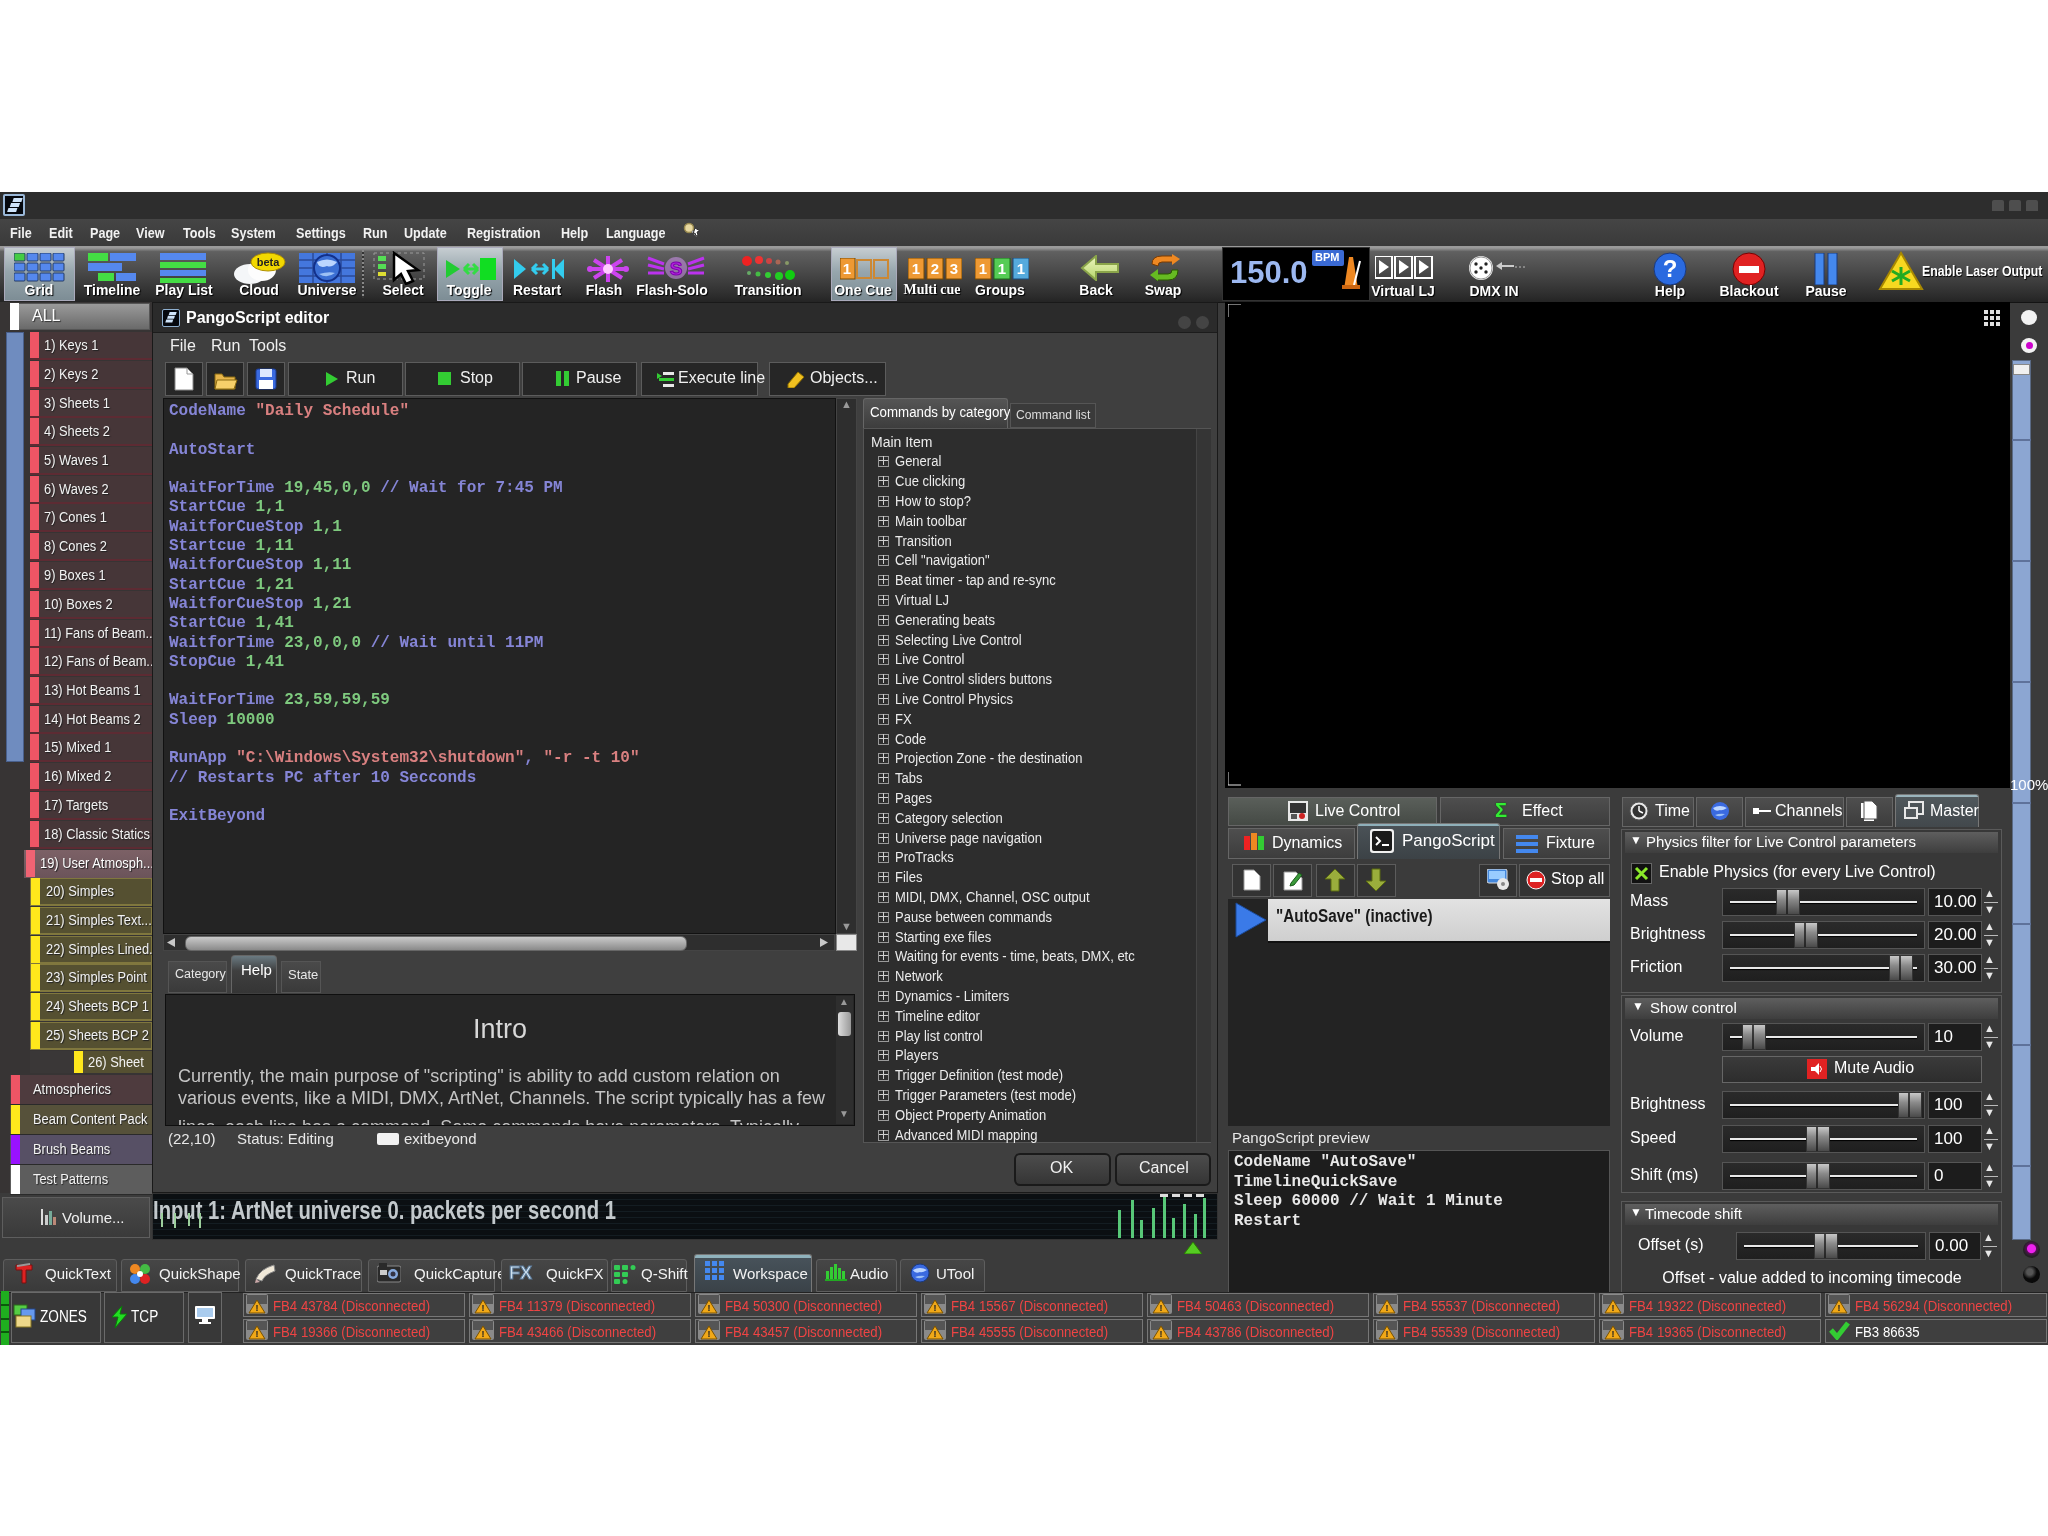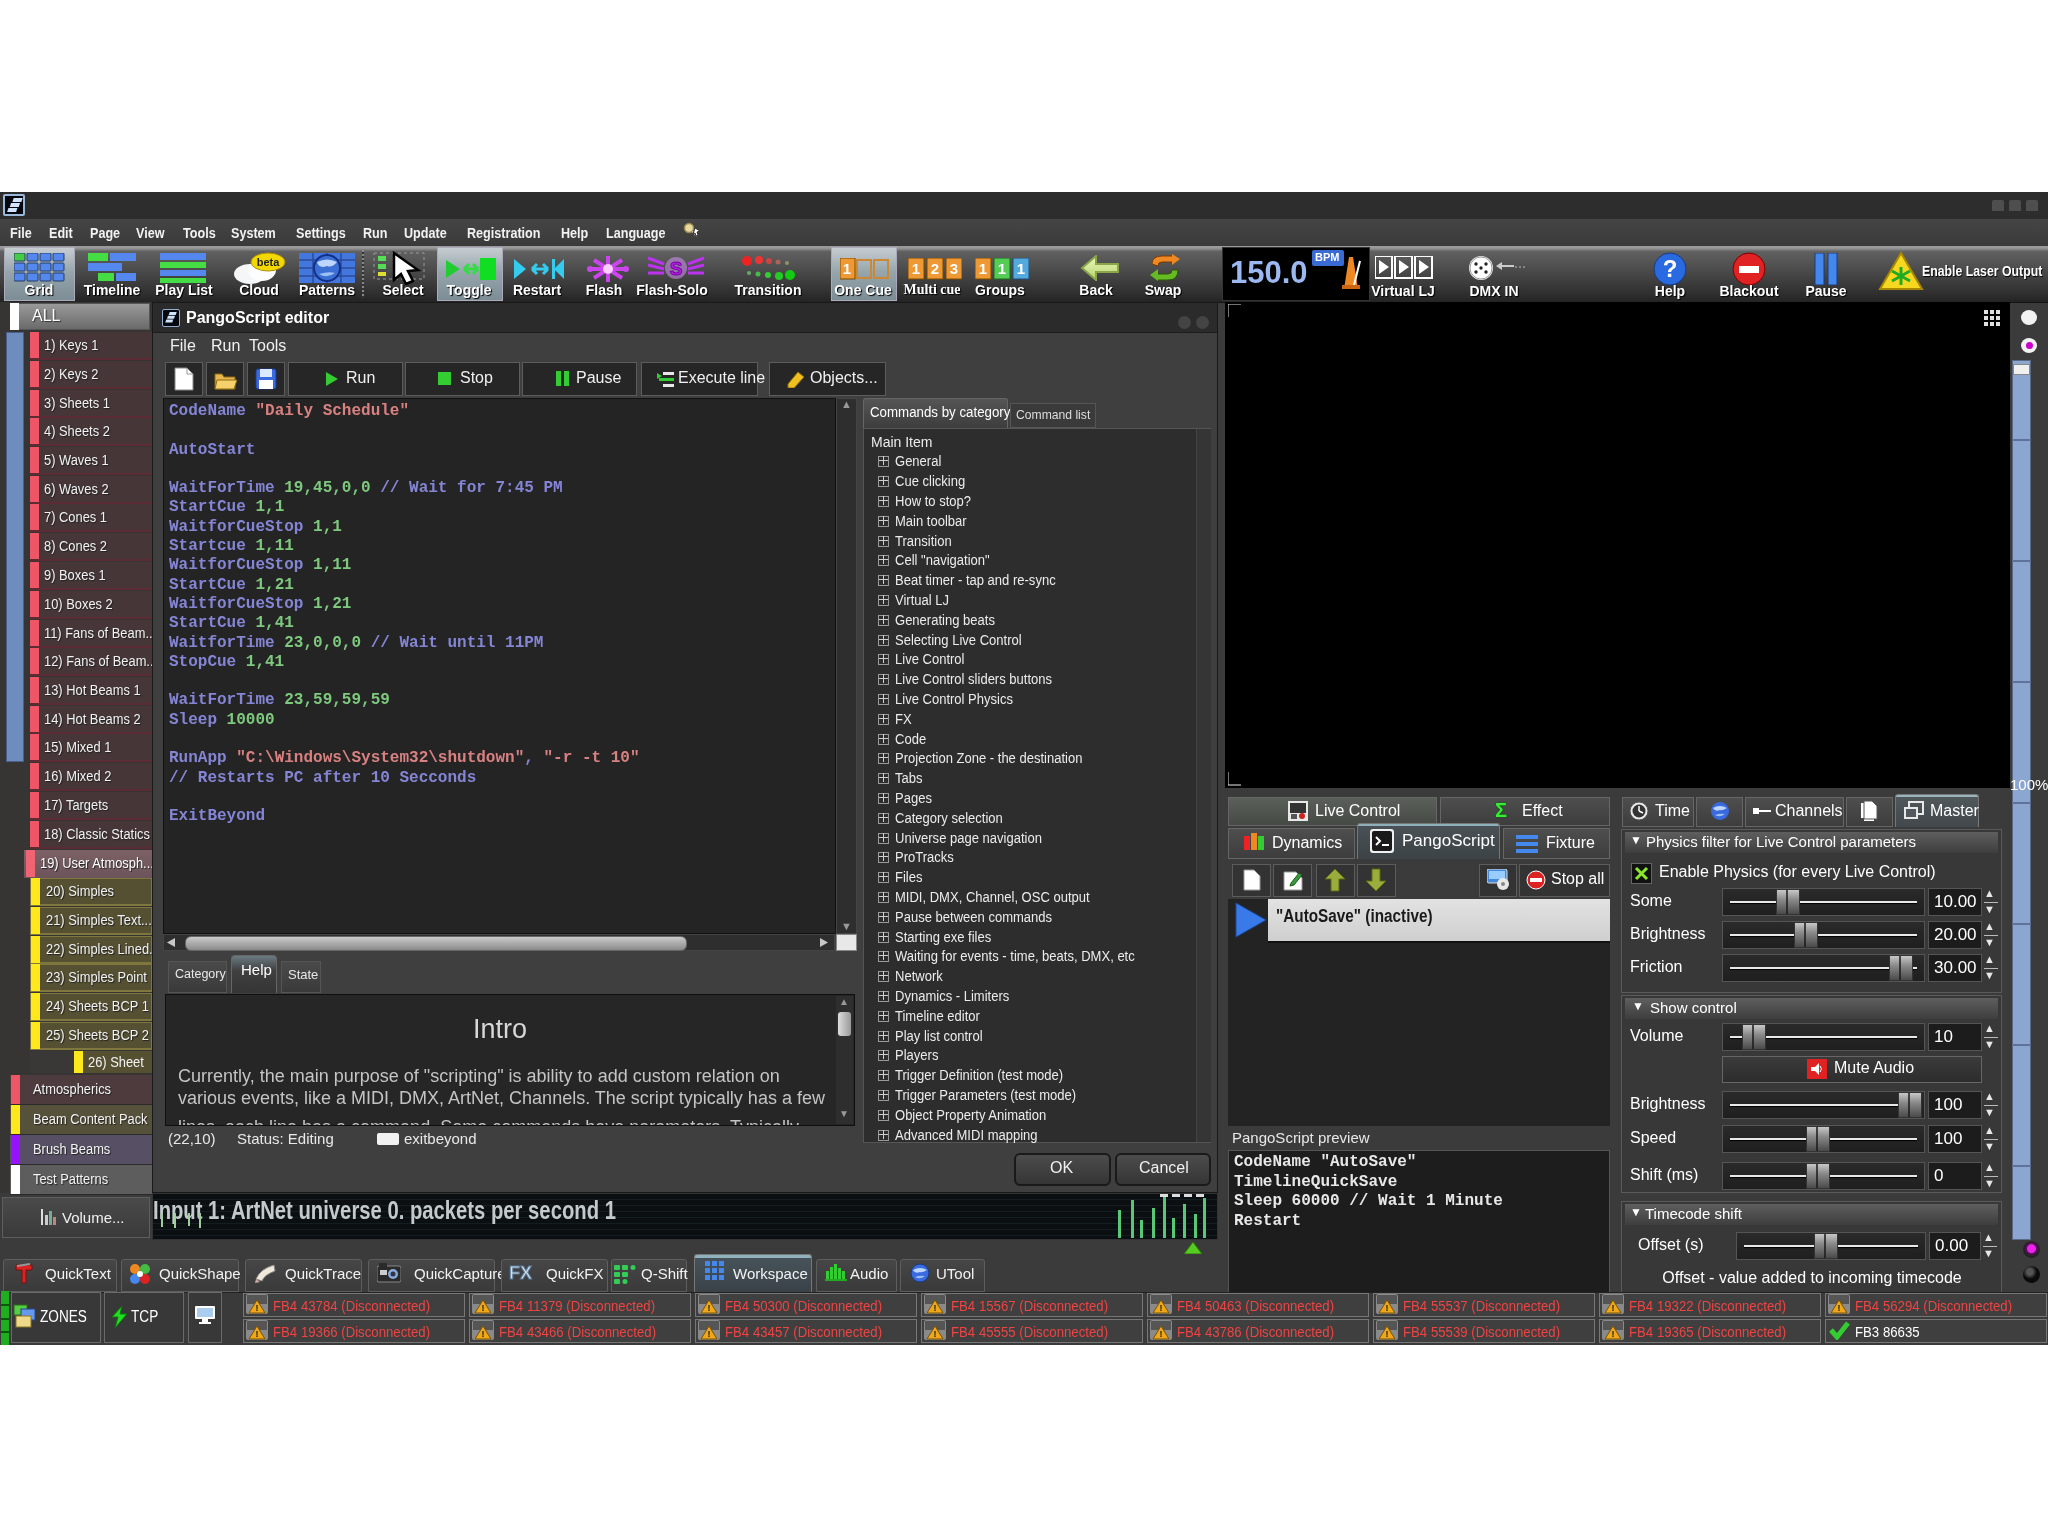--- a/index.html
+++ b/index.html
@@ -85,21 +85,21 @@
       <line x1="0" y1="7" x2="56" y2="7" stroke="#2a4a99" stroke-width="1.5"></line>
       <line x1="0" y1="15" x2="56" y2="15" stroke="#2a4a99" stroke-width="1.5"></line>
       <line x1="0" y1="23" x2="56" y2="23" stroke="#2a4a99" stroke-width="1.5"></line>
       <line x1="14" y1="0" x2="14" y2="30" stroke="#2a4a99" stroke-width="1.5"></line>
       <line x1="28" y1="0" x2="28" y2="30" stroke="#2a4a99" stroke-width="1.5"></line>
       <line x1="42" y1="0" x2="42" y2="30" stroke="#2a4a99" stroke-width="1.5"></line>
       <circle cx="28" cy="15" r="13" fill="#3b6fd4" stroke="#12308a" stroke-width="2"></circle>
       <path d="M18 9 Q28 4 38 9 Q33 15 28 13 Q20 16 18 9Z" fill="#bcd6ff"></path>
       <path d="M20 21 Q28 26 36 20 Q30 18 20 21Z" fill="#9cc0f4"></path>
     </svg>
-<div class="abs t" style="left:0px;top:90px;left:327px;transform:translateX(-50%);color:#fff;font-size:14px;font-weight:bold;text-shadow:1px 1px 1px #000;">Patterns</div>
+<div class="abs t" style="left:0px;top:90px;left:327px;transform:translateX(-50%);color:#fff;font-size:14px;font-weight:bold;text-shadow:1px 1px 1px #000;">Universe</div>
 <div class="abs" style="left:362px;top:58px;width:3px;height:48px;background:repeating-linear-gradient(#888 0 2px,#333 2px 4px);width:2px;"></div>
 <svg class="abs" style="left:372px;top:59px" width="58" height="34">
       <rect x="2" y="2" width="50" height="26" fill="none" stroke="#9a9a9a" stroke-dasharray="3 3"></rect>
       <rect x="6" y="5" width="8" height="5" fill="#55dd55"></rect>
       <rect x="6" y="13" width="8" height="5" fill="#55dd55"></rect>
       <rect x="6" y="21" width="8" height="4" fill="#dddd33"></rect>
       <path d="M22 2 L46 19 L36 20 L41 30 L34 33 L29 23 L22 29 Z" fill="#ffffff" stroke="#000" stroke-width="2.5"></path>
     </svg>
 <div class="abs t" style="left:0px;top:90px;left:403px;transform:translateX(-50%);color:#fff;font-size:14px;font-weight:bold;text-shadow:1px 1px 1px #000;">Select</div>
 <svg class="abs" style="left:446px;top:64px" width="50" height="26">
@@ -747,21 +747,21 @@
 <div class="abs t" style="left:1930px;top:610px;color:#fff;font-size:16px;">Master</div>
 <div class="abs" style="left:1621px;top:637px;width:381px;height:164px;background:#383838;border:1px solid #5a5a5a;box-sizing:border-box;"></div>
 <div class="abs" style="left:1625px;top:640px;width:373px;height:21px;background:linear-gradient(#5e5e5e,#3e3e3e);"></div>
 <div class="abs t" style="left:1630px;top:641px;color:#fff;font-size:12px;">▼</div>
 <div class="abs t" style="left:1646px;top:641px;color:#fff;font-size:15px;">Physics filter for Live Control parameters</div>
 <div class="abs" style="left:1631px;top:671px;width:21px;height:21px;background:#111;border:1px solid #666;box-sizing:border-box;"></div>
 <svg class="abs" style="left:1634px;top:674px" width="15" height="15">
       <path d="M2 2 L13 13 M13 2 L2 13" stroke="#8ae82a" stroke-width="3"></path>
     </svg>
 <div class="abs t" style="left:1659px;top:671px;color:#fff;font-size:16px;">Enable Physics (for every Live Control)</div>
-<div class="abs t" style="left:1630px;top:700px;color:#fff;font-size:16px;">Some</div>
+<div class="abs t" style="left:1630px;top:700px;color:#fff;font-size:16px;">Mass</div>
 <div class="abs" style="left:1722px;top:696px;width:203px;height:28px;background:linear-gradient(#2a2a2a,#1f1f1f);border:1px solid #555;box-sizing:border-box;"></div>
 <div class="abs" style="left:1730px;top:709px;width:187px;height:2px;background:#e8e8e8;box-shadow:0 1px 1px #000;"></div>
 <div class="abs" style="left:1776px;top:697px;width:24px;height:26px;background:linear-gradient(#c8c8c8,#8a8a8a 40%,#4a4a4a);border:1px solid #333;box-sizing:border-box;"></div>
 <div class="abs" style="left:1786px;top:698px;width:2px;height:24px;background:rgba(25,25,25,0.75);"></div>
 <div class="abs" style="left:1928px;top:696px;width:54px;height:28px;background:#1c1c1c;border:1px solid #555;box-sizing:border-box;"></div>
 <div class="abs t" style="left:1934px;top:700px;color:#fff;font-size:17px;">10.00</div>
 <div class="abs t" style="left:1984px;top:695px;color:#e8e8e8;font-size:11px;">▲</div>
 <div class="abs" style="left:1984px;top:710px;width:14px;height:1px;background:#bbb;"></div>
 <div class="abs t" style="left:1984px;top:711px;color:#e8e8e8;font-size:11px;">▼</div>
 <div class="abs t" style="left:1630px;top:733px;color:#fff;font-size:16px;">Brightness</div>

